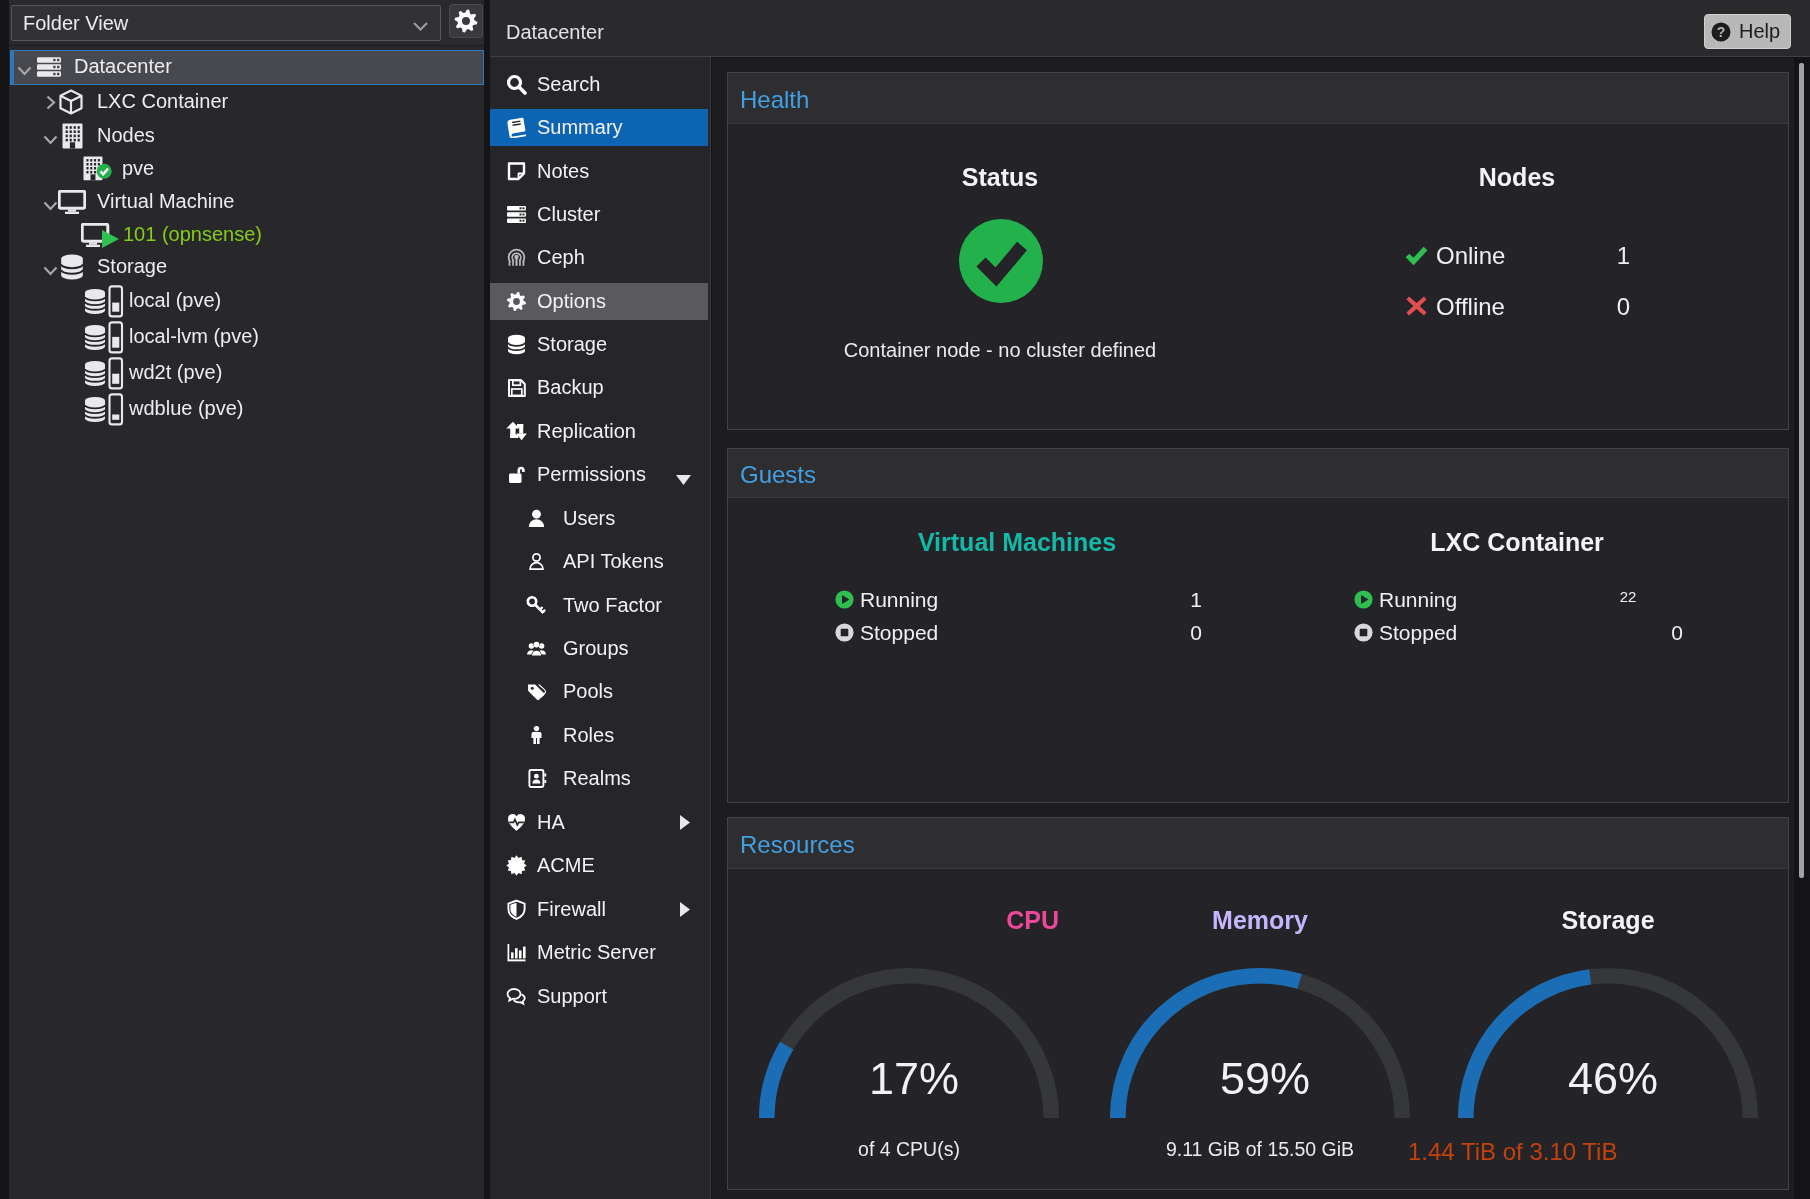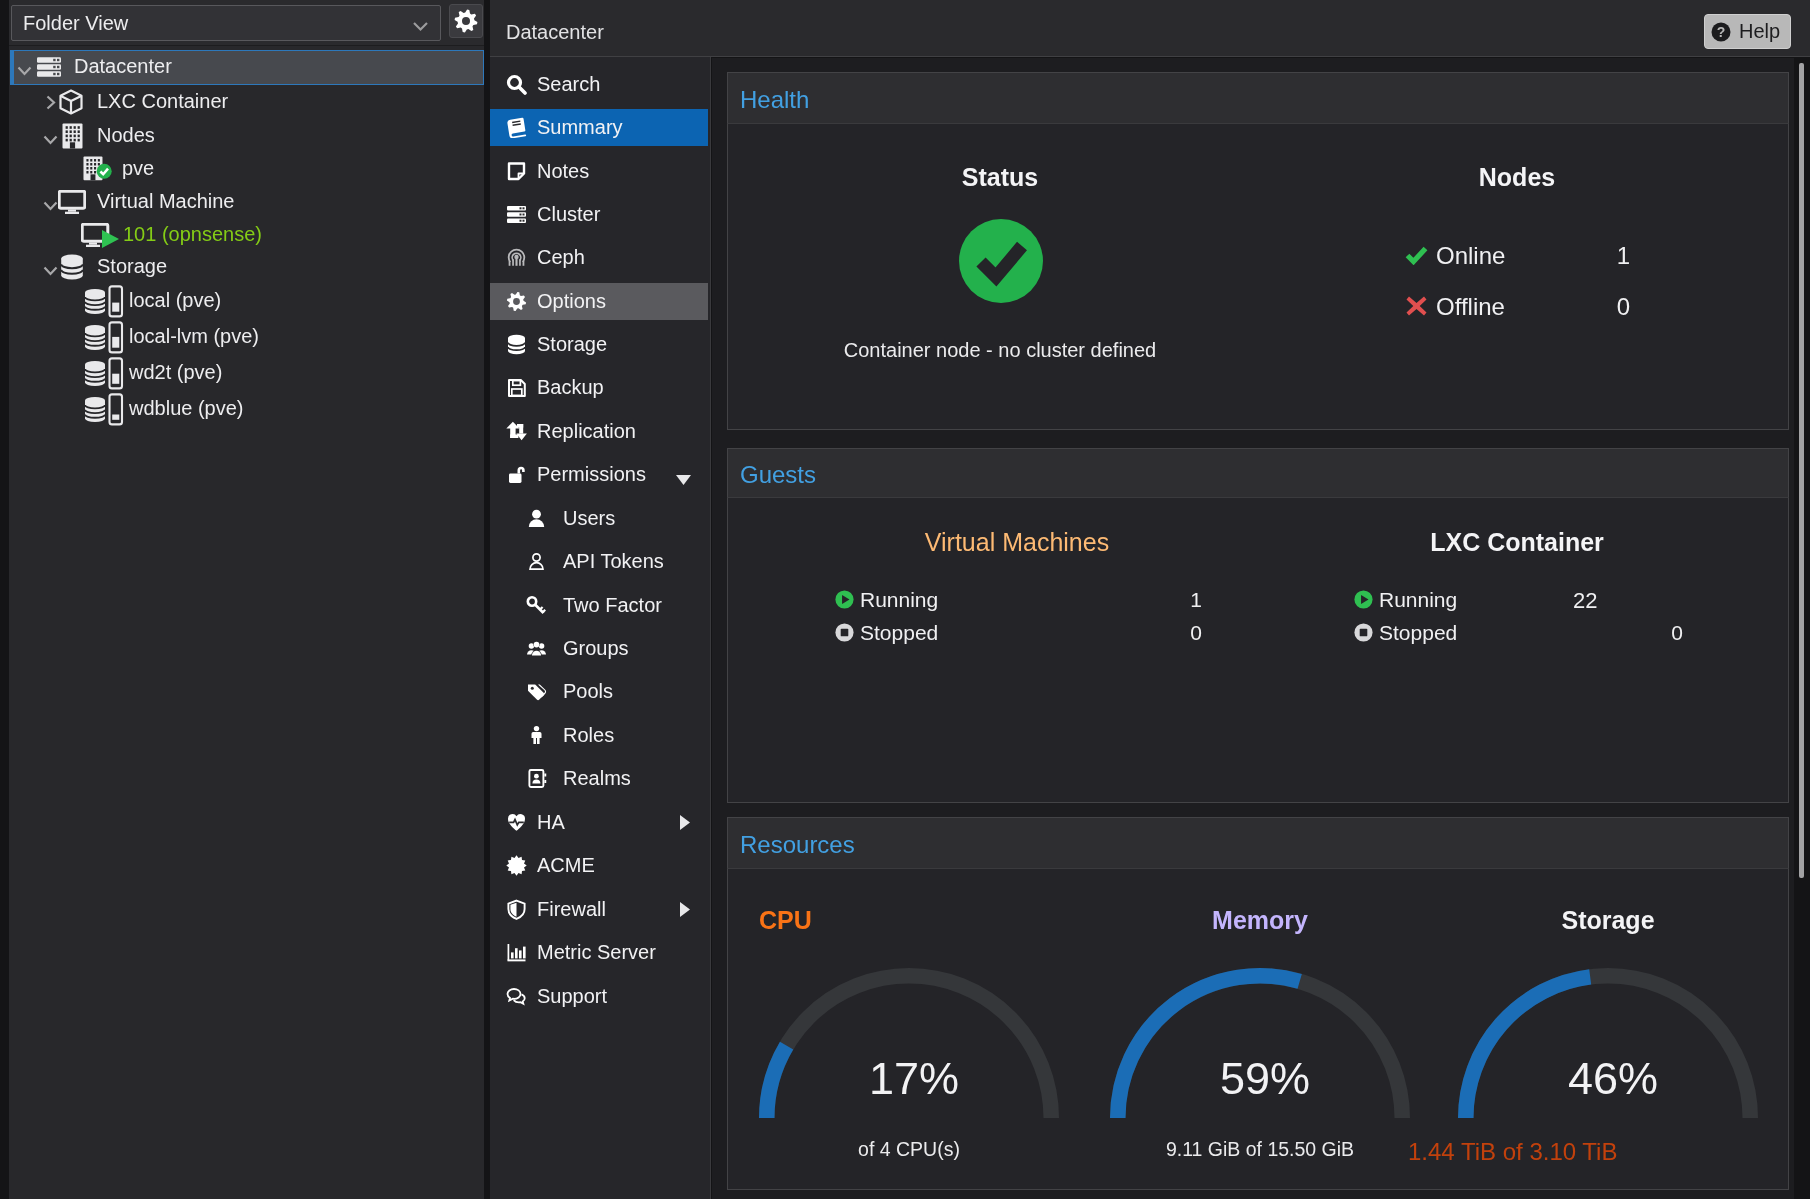--- a/index.html
+++ b/index.html
@@ -355,47 +355,47 @@
 <div class="a" style="left:1405px;top:245px"><svg width="23" height="20" viewBox="0 0 23 20">
       <polyline points="2.5,10.5 8.5,16.5 20.5,3.5" fill="none" stroke="#2fbf51" stroke-width="5.2"></polyline>
     </svg></div>
 <div class="a" style="left:1436px;top:242px;font-size:24px;color:#f0f0f2">Online</div>
 <div class="a" style="left:1530px;top:242px;width:100px;text-align:right;font-size:24px;color:#f0f0f2">1</div>
 <div class="a" style="left:1406px;top:296px"><svg width="21" height="20" viewBox="0 0 21 20">
       <path d="M3 0.5 L10.5 7 L18 0.5 L20.5 3.5 L13.7 10 L20.5 16.5 L18 19.5 L10.5 13 L3 19.5 L0.5 16.5 L7.3 10 L0.5 3.5 Z" fill="#e14f4f"></path>
     </svg></div>
 <div class="a" style="left:1436px;top:293px;font-size:24px;color:#f0f0f2">Offline</div>
 <div class="a" style="left:1530px;top:293px;width:100px;text-align:right;font-size:24px;color:#f0f0f2">0</div>
-<div class="a" style="left:867px;top:528px;width:300px;text-align:center;font-size:25px;font-weight:normal;color:#fdba74">Virtual Machines</div>
+<div class="a" style="left:867px;top:528px;width:300px;text-align:center;font-size:25px;font-weight:bold;color:#14b8a6">Virtual Machines</div>
 <div class="a" style="left:1367px;top:528px;width:300px;text-align:center;font-size:25px;font-weight:bold;color:#f4f4f6">LXC Container</div>
 <div class="a" style="left:835px;top:590px"><svg width="19" height="19" viewBox="0 0 22 22">
       <circle cx="11" cy="11" r="10.5" fill="#2fbf51"></circle>
       <polygon points="8.2,5.8 16.8,11 8.2,16.2" fill="#242428"></polygon>
     </svg></div>
 <div class="a" style="left:860px;top:588px;font-size:21px;color:#f0f0f2">Running</div>
 <div class="a" style="left:1092px;top:588px;width:110px;text-align:right;font-size:21px;color:#f0f0f2">1</div>
 <div class="a" style="left:835px;top:623px"><svg width="19" height="19" viewBox="0 0 22 22">
       <circle cx="11" cy="11" r="10.5" fill="#d8d8da"></circle>
       <rect x="6.6" y="6.6" width="8.8" height="8.8" rx="1" fill="#242428"></rect>
     </svg></div>
 <div class="a" style="left:860px;top:621px;font-size:21px;color:#f0f0f2">Stopped</div>
 <div class="a" style="left:1092px;top:621px;width:110px;text-align:right;font-size:21px;color:#f0f0f2">0</div>
 <div class="a" style="left:1354px;top:590px"><svg width="19" height="19" viewBox="0 0 22 22">
       <circle cx="11" cy="11" r="10.5" fill="#2fbf51"></circle>
       <polygon points="8.2,5.8 16.8,11 8.2,16.2" fill="#242428"></polygon>
     </svg></div>
 <div class="a" style="left:1379px;top:588px;font-size:21px;color:#f0f0f2">Running</div>
-<div class="a" style="left:1573px;top:588px;width:110px;text-align:left;font-size:22px;color:#f0f0f2">22</div>
+<div class="a" style="left:1573px;top:588px;width:110px;text-align:center;font-size:15px;color:#f0f0f2">22</div>
 <div class="a" style="left:1354px;top:623px"><svg width="19" height="19" viewBox="0 0 22 22">
       <circle cx="11" cy="11" r="10.5" fill="#d8d8da"></circle>
       <rect x="6.6" y="6.6" width="8.8" height="8.8" rx="1" fill="#242428"></rect>
     </svg></div>
 <div class="a" style="left:1379px;top:621px;font-size:21px;color:#f0f0f2">Stopped</div>
 <div class="a" style="left:1573px;top:621px;width:110px;text-align:right;font-size:21px;color:#f0f0f2">0</div>
-<div class="a" style="left:759px;top:906px;width:300px;text-align:left;font-size:25px;font-weight:bold;color:#f97316">CPU</div>
+<div class="a" style="left:759px;top:906px;width:300px;text-align:right;font-size:25px;font-weight:bold;color:#ec4899">CPU</div>
 <svg class="a" style="left:754px;top:960px" width="310" height="165" viewBox="0 0 310 165">
     <path d="M12.75 158 A142.25 142.25 0 0 1 297.25 158" fill="none" stroke="#35373a" stroke-width="15.5"></path>
     <path d="M12.75 158 A142.25 142.25 0 0 1 32.6 85.6" fill="none" stroke="#1b6db6" stroke-width="15.5"></path>
   </svg>
 <div class="a" style="left:764px;top:1053px;width:300px;text-align:center;font-size:45px;color:#f2f2f4">17%</div>
 <div class="a" style="left:709px;top:1138px;width:400px;text-align:center;font-size:19.5px;color:#ebebed">of 4 CPU(s)</div>
 <div class="a" style="left:1110px;top:906px;width:300px;text-align:center;font-size:25px;font-weight:bold;color:#c4b5fd">Memory</div>
 <svg class="a" style="left:1105px;top:960px" width="310" height="165" viewBox="0 0 310 165">
     <path d="M12.75 158 A142.25 142.25 0 0 1 297.25 158" fill="none" stroke="#35373a" stroke-width="15.5"></path>
     <path d="M12.75 158 A142.25 142.25 0 0 1 194.7 21.4" fill="none" stroke="#1b6db6" stroke-width="15.5"></path>

